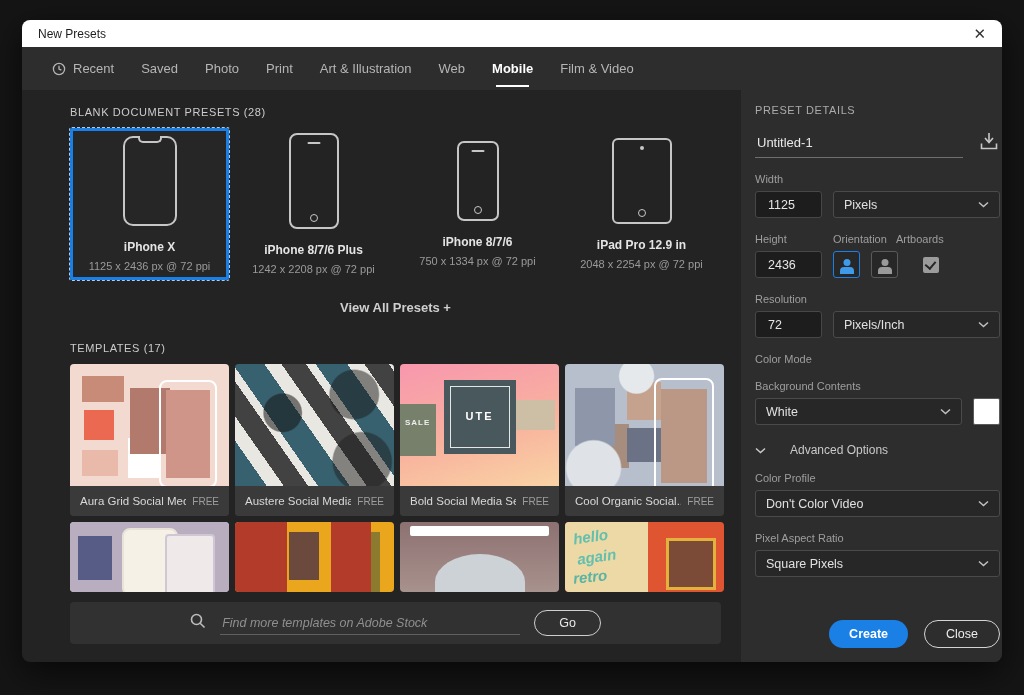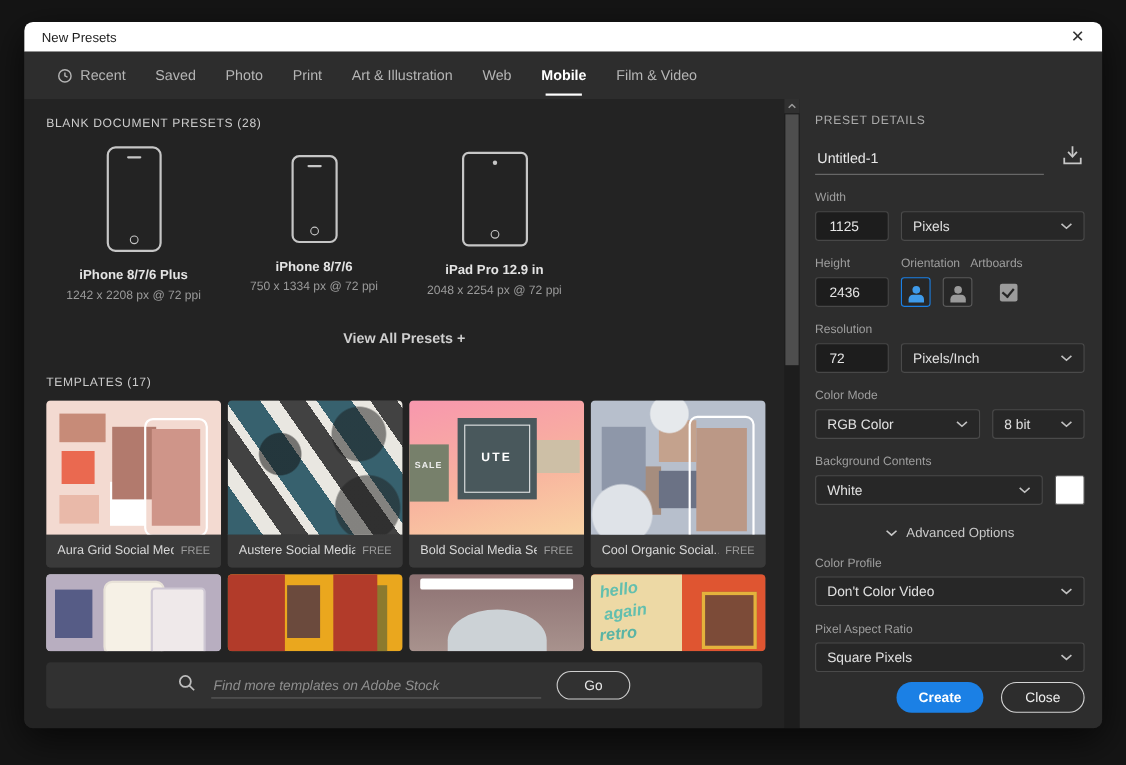--- a/index.html
+++ b/index.html
@@ -12,21 +12,21 @@
     padding:0 16px;}
   .titlebar .title{font-size:12px;color:#1d1d1d;}
   .titlebar .close{font-size:15px;color:#333;cursor:pointer;line-height:1;}
   
   .tabbar{height:43px;background:#2d2d2d;display:flex;align-items:stretch;padding-left:30px;gap:27px;}
   .tab{position:relative;display:flex;align-items:center;gap:7px;font-size:13px;color:#b5b5b5;cursor:pointer;}
   .tab.active{color:#ffffff;font-weight:bold;}
   .tab.active::after{content:"";position:absolute;left:10%;right:10%;bottom:3px;height:2px;background:#fff;}
   .tab-icon svg{display:block;}
   
-  .dlg-body{display:flex;height:572px;}
+  .dlg-body{display:flex;height:572px;margin-left:28px;}
   .content{width:691px;background:#232323;padding:0 20px;position:relative;}
   .sec-header{margin-top:16px;font-size:11px;letter-spacing:.6px;color:#cccccc;}
   
   .preset-row{display:flex;gap:5px;margin-top:10px;}
   .preset-card{width:159px;height:152px;display:flex;flex-direction:column;align-items:center;
     justify-content:center;border-radius:2px;cursor:pointer;border:3px solid transparent;}
   .preset-card.selected{border-color:var(--accent,#2c7de2);outline:1px dashed #aecdf2;outline-offset:0px;background:#262626;}
   .device{position:relative;border:2px solid #c6c6c6;margin-bottom:4px;}
   .dev-iphone-x{width:54px;height:90px;border-radius:10px;}
   .dev-iphone-x .notch{position:absolute;top:-2px;left:50%;transform:translateX(-50%);width:24px;height:7px;
@@ -146,21 +146,21 @@
   .person{position:relative;width:14px;height:15px;margin-bottom:3px;}
   .person::before{content:"";position:absolute;top:0;left:50%;transform:translateX(-50%);
     width:7px;height:7px;border-radius:50%;background:#9a9a9a;}
   .person::after{content:"";position:absolute;bottom:0;left:0;right:0;height:7px;
     border-radius:4px 4px 0 0;background:#9a9a9a;}
   .orient-btn.selected .person::before,.orient-btn.selected .person::after{background:#3f9bea;}
   .checkbox{width:16px;height:16px;background:#9b9b9b;border-radius:2px;position:relative;cursor:pointer;margin-left:14px;}
   .checkbox.checked::after{content:"";position:absolute;left:4px;top:2px;width:5px;height:8px;
     border:solid #262626;border-width:0 2px 2px 0;transform:rotate(40deg);}
   .swatch{width:27px;height:27px;background:#ffffff;border:1px solid #5a5a5a;border-radius:2px;cursor:pointer;}
-  .adv-row{margin-top:18px;display:flex;align-items:center;gap:8px;cursor:pointer;justify-content:center;}
+  .adv-row{margin-top:18px;display:flex;align-items:center;gap:24px;cursor:pointer;}
   .adv-row span{font-size:12px;color:#c9c9c9;}
   .chev{display:block;}
   .btn-row{position:absolute;bottom:14px;right:16px;display:flex;gap:16px;}
   .create-btn{background:var(--accent,#1a82e8);color:#fff;font-weight:bold;font-size:12.5px;border:none;
     border-radius:15px;padding:7px 20px;cursor:pointer;}
   .close-btn{background:transparent;color:#ededed;font-size:12.5px;border:1.5px solid #d4d4d4;
     border-radius:15px;padding:6px 21px;cursor:pointer;}
 </style>
 </head>
 <body>
@@ -211,20 +211,27 @@
 
     <span class="tab-label">Film &amp; Video</span>
   </div>
       </div>
 
     <div class="dlg-body">
 
       <div class="content">
         <div class="sec-header">BLANK DOCUMENT PRESETS (28)</div>
         <div class="preset-row">
+            <div class="preset-card selected">
+    <div class="device dev-iphone-x">
+      <i class="notch"></i>
+    </div>
+    <div class="preset-name">iPhone X</div>
+    <div class="preset-dims">1125 x 2436 px @ 72 ppi</div>
+  </div>
             <div class="preset-card">
     <div class="device dev-iphone-plus">
       <i class="speaker"></i>
                 <i class="home"></i>
     </div>
     <div class="preset-name">iPhone 8/7/6 Plus</div>
     <div class="preset-dims">1242 x 2208 px @ 72 ppi</div>
   </div>
             <div class="preset-card">
     <div class="device dev-iphone">
@@ -365,34 +372,20 @@
           <input class="num-input" value="72" style="">
           <div class="dropdown dd-unit">
             <span>Pixels/Inch</span>
             <svg class="chev" width="11" height="7" viewBox="0 0 11 7">
                 <polyline points="1,1.5 5.5,5.5 10,1.5" fill="none" stroke="#c0c0c0" stroke-width="1.5"></polyline>
               </svg>
           </div>
         </div>
 
         <div class="f-label">Color Mode</div>
-        <div class="row">
-          <div class="dropdown dd-mode">
-            <span>RGB Color</span>
-            <svg class="chev" width="11" height="7" viewBox="0 0 11 7">
-                <polyline points="1,1.5 5.5,5.5 10,1.5" fill="none" stroke="#c0c0c0" stroke-width="1.5"></polyline>
-              </svg>
-          </div>
-          <div class="dropdown dd-bit">
-            <span>8 bit</span>
-            <svg class="chev" width="11" height="7" viewBox="0 0 11 7">
-                <polyline points="1,1.5 5.5,5.5 10,1.5" fill="none" stroke="#c0c0c0" stroke-width="1.5"></polyline>
-              </svg>
-          </div>
-        </div>
 
         <div class="f-label">Background Contents</div>
         <div class="row">
           <div class="dropdown dd-grow">
             <span>White</span>
             <svg class="chev" width="11" height="7" viewBox="0 0 11 7">
                 <polyline points="1,1.5 5.5,5.5 10,1.5" fill="none" stroke="#c0c0c0" stroke-width="1.5"></polyline>
               </svg>
           </div>
           <div class="swatch"></div>

